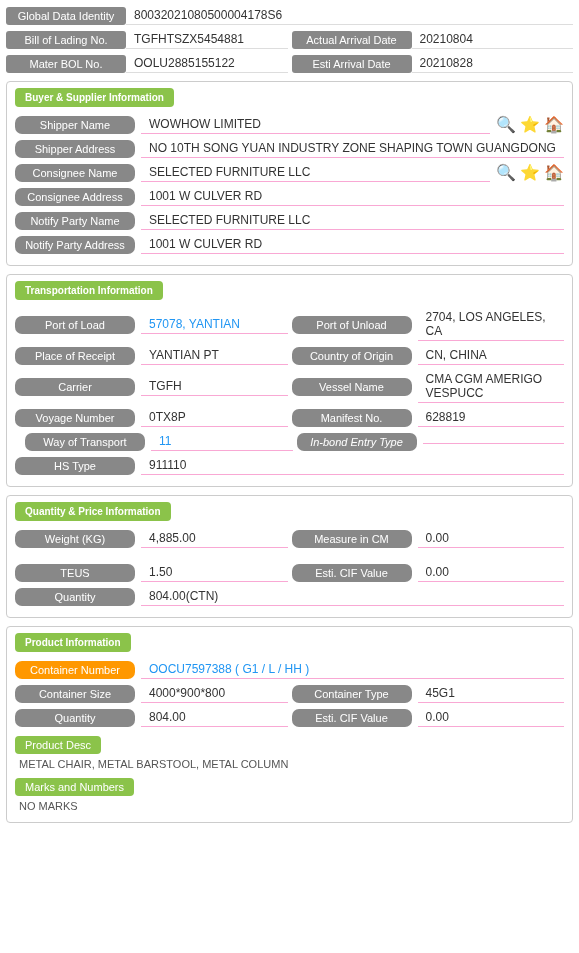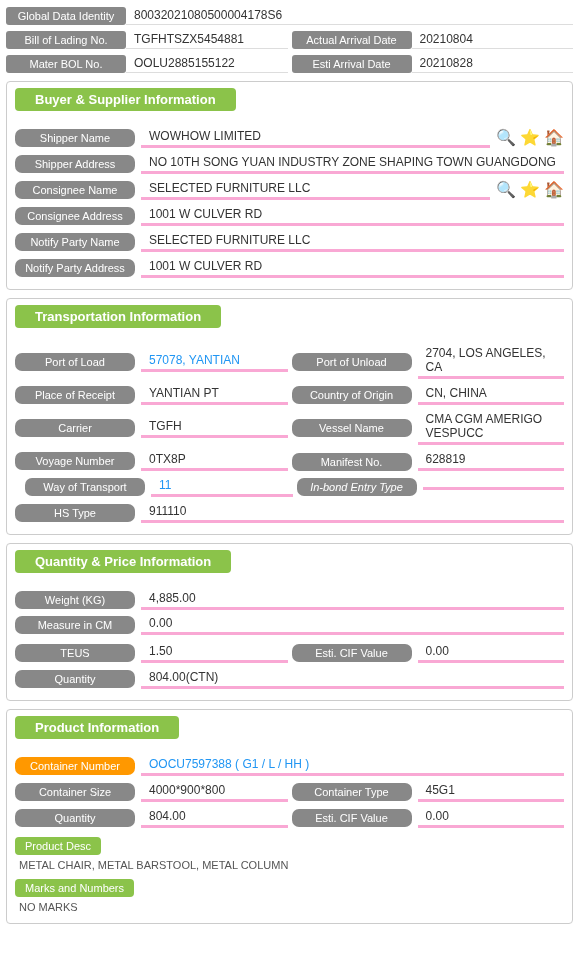--- a/index.html
+++ b/index.html
@@ -4,24 +4,24 @@
   <style>
     * { box-sizing: border-box; margin: 0; padding: 0; }
     body { font-family: Arial, sans-serif; font-size: 12px; background: #fff; width: 579px; }
 
     .section { border: 1px solid #ccc; border-radius: 4px; margin: 8px 6px; padding: 6px 8px; }
     .section-header {
       display: inline-block;
       background: #8bc34a;
       color: white;
       font-weight: bold;
-      font-size: 13px;
-      padding: 4px 20px;
+      font-size: 10px;
+      padding: 4px 10px;
       border-radius: 4px;
-      margin-bottom: 16px;
+      margin-bottom: 8px;
     }
 
     .field-row {
       display: flex;
       align-items: center;
       margin-bottom: 5px;
     }
     .field-label {
       background: #888;
       color: white;
@@ -33,21 +33,21 @@
       flex-shrink: 0;
     }
     .field-label.orange {
       background: #ff9800;
     }
     .field-value {
       flex: 1;
       padding: 2px 8px;
       font-size: 12px;
       color: #333;
-      border-bottom: 3px solid #f9a8d4;
+      border-bottom: 1px solid #f9a8d4;
       margin-left: 6px;
     }
     .field-value.blue { color: #2196f3; }
 
     .icons-row {
       display: flex;
       align-items: center;
       margin-left: 6px;
       gap: 4px;
       flex-shrink: 0;
@@ -251,21 +251,21 @@
   <div class="field-row">
     <span class="field-label">HS Type</span>
     <span class="field-value">911110</span>
   </div>
 </div>
 
 <div class="section">
   <div class="section-header">Quantity &amp; Price Information</div>
 
   
-  <div style="display:flex; gap:4px; margin-bottom:7px;flex-direction:column;">
+  <div style="display:flex; gap:4px; margin-bottom:15px;">
     <div class="field-row" style="flex:1; margin-bottom:0;">
       <span class="field-label">Weight (KG)</span>
       <span class="field-value">4,885.00</span>
     </div>
     <div class="field-row" style="flex:1; margin-bottom:0;">
       <span class="field-label">Measure in CM</span>
       <span class="field-value">0.00</span>
     </div>
   </div>
 

